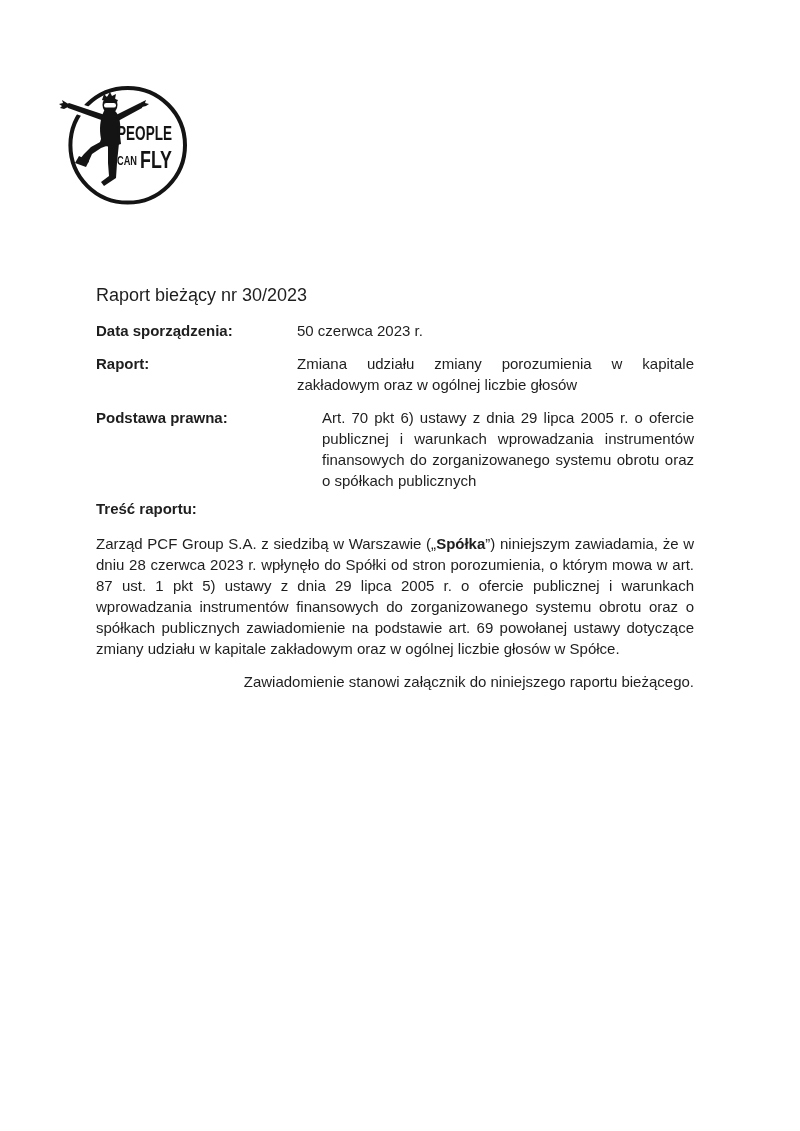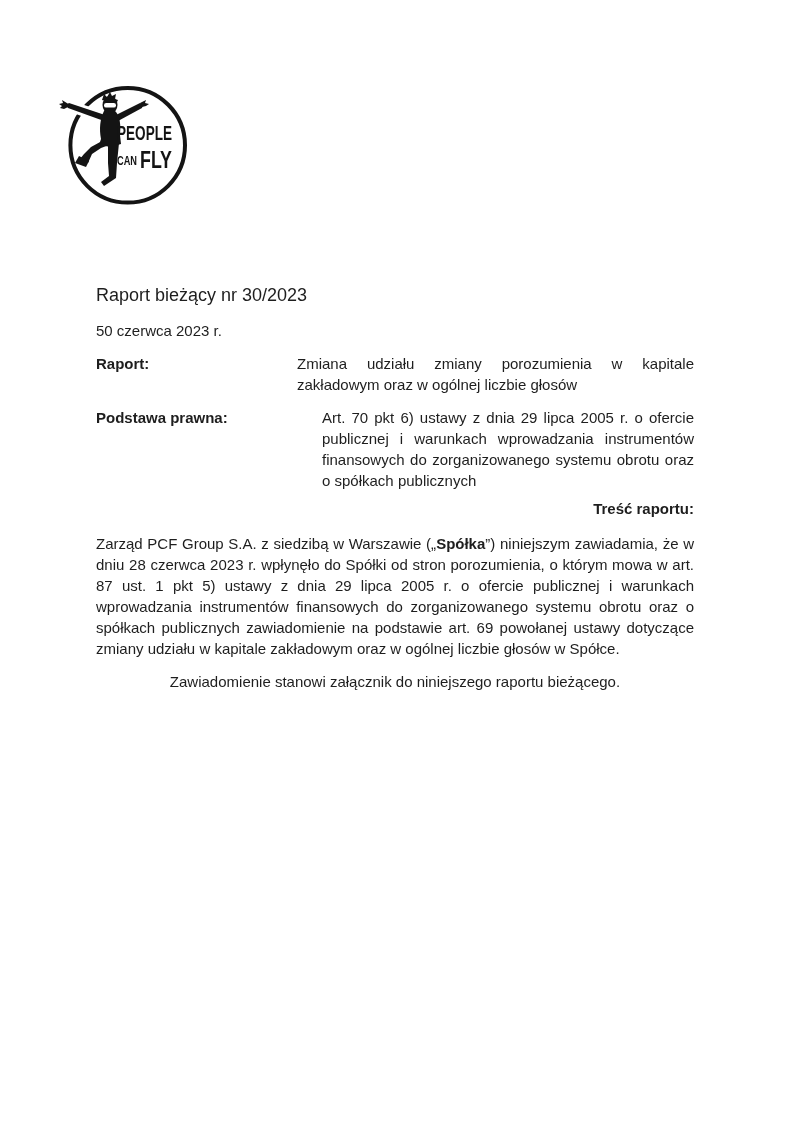--- a/index.html
+++ b/index.html
@@ -33,27 +33,26 @@
     grid-template-columns: 201px 1fr;
     margin: 0 0 12px 0;
   }
   .field-row.tight { margin-bottom: 7px; gap: 25px; }
   .field-label { font-weight: bold; }
   .field-value { text-align: justify; }
   .section-heading {
     font-size: 15px;
     font-weight: bold;
     margin: 0 0 14px 0;
-    text-align: right;
   }
   .para {
     margin: 0 0 12px 0;
     text-align: justify;
   }
-  .para.last { text-align: center; }
+  .para.last { text-align: right; }
 </style>
 </head>
 <body>
 
 <div class="logo">
   <svg width="146" height="132" viewBox="0 0 146 132" xmlns="http://www.w3.org/2000/svg">
 
     <circle cx="71.7" cy="68.3" r="57.3" fill="none" stroke="#141414" stroke-width="4"></circle>
 
     <g stroke="#ffffff" stroke-width="6" fill="#ffffff" stroke-linejoin="round">
@@ -88,20 +87,21 @@
       <text x="84" y="91" font-size="24" textLength="32" lengthAdjust="spacingAndGlyphs">FLY</text>
     </g>
   </svg>
 </div>
 
 <main class="content">
 
   <h1 class="doc-title">Raport bieżący nr 30/2023</h1>
 
   <div class="field-row">
+    <div class="field-label">Data sporządzenia:</div>
     <div class="field-value">50 czerwca 2023 r.</div>
   </div>
 
   <div class="field-row">
     <div class="field-label">Raport:</div>
     <div class="field-value">Zmiana udziału zmiany porozumienia w kapitale zakładowym oraz w ogólnej liczbie głosów</div>
   </div>
 
   <div class="field-row tight">
     <div class="field-label">Podstawa prawna:</div>

